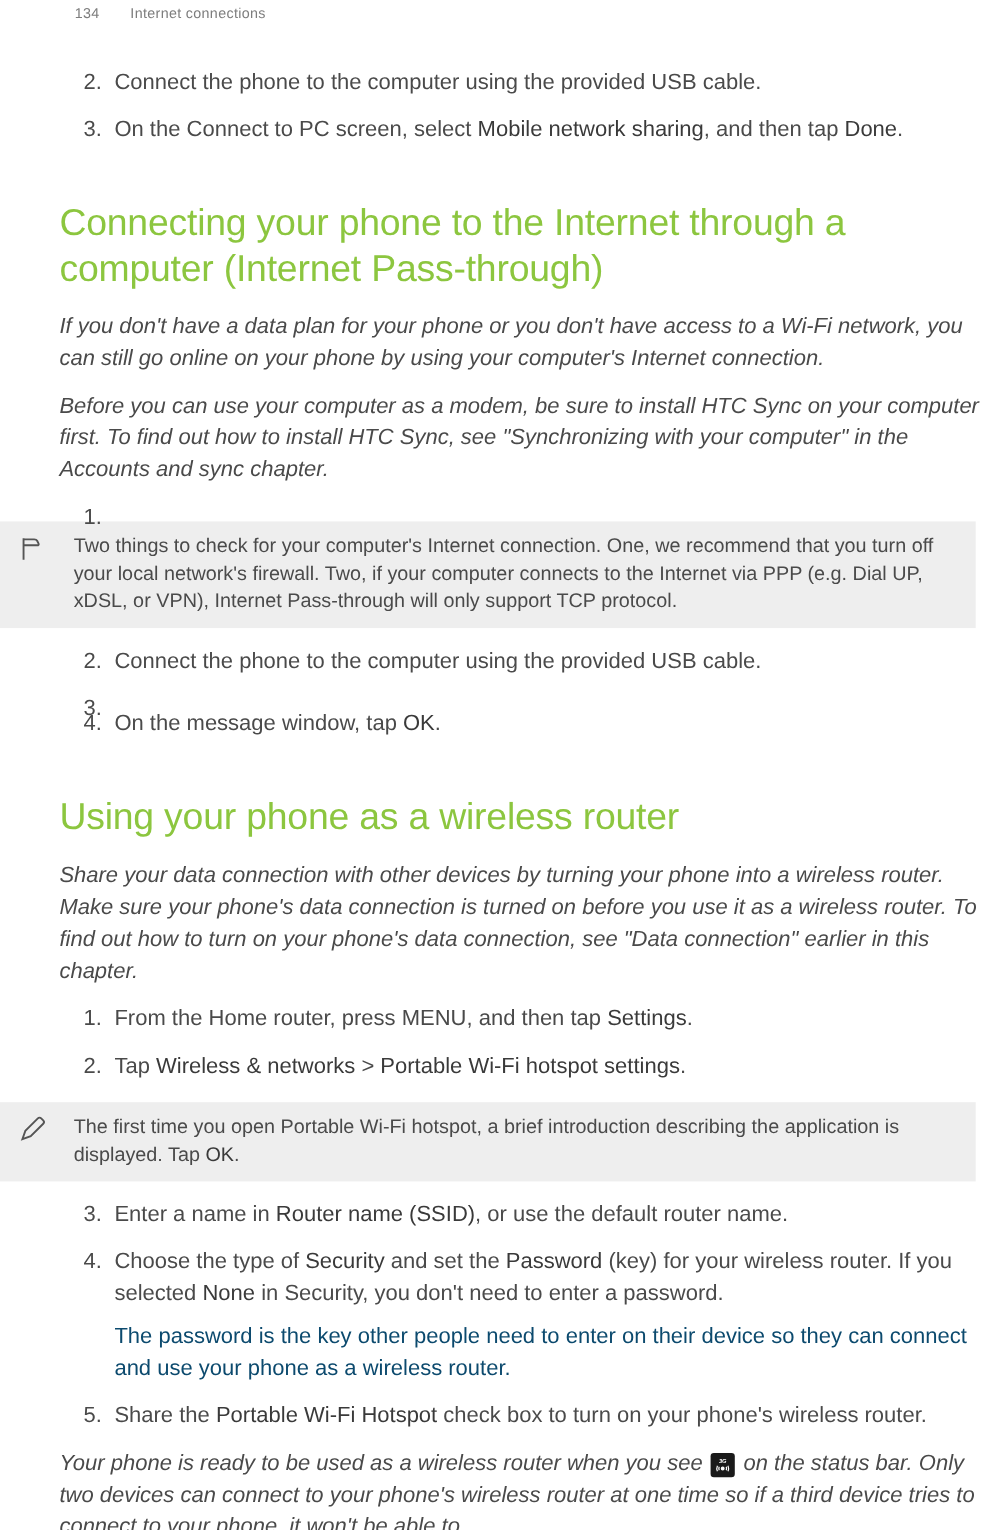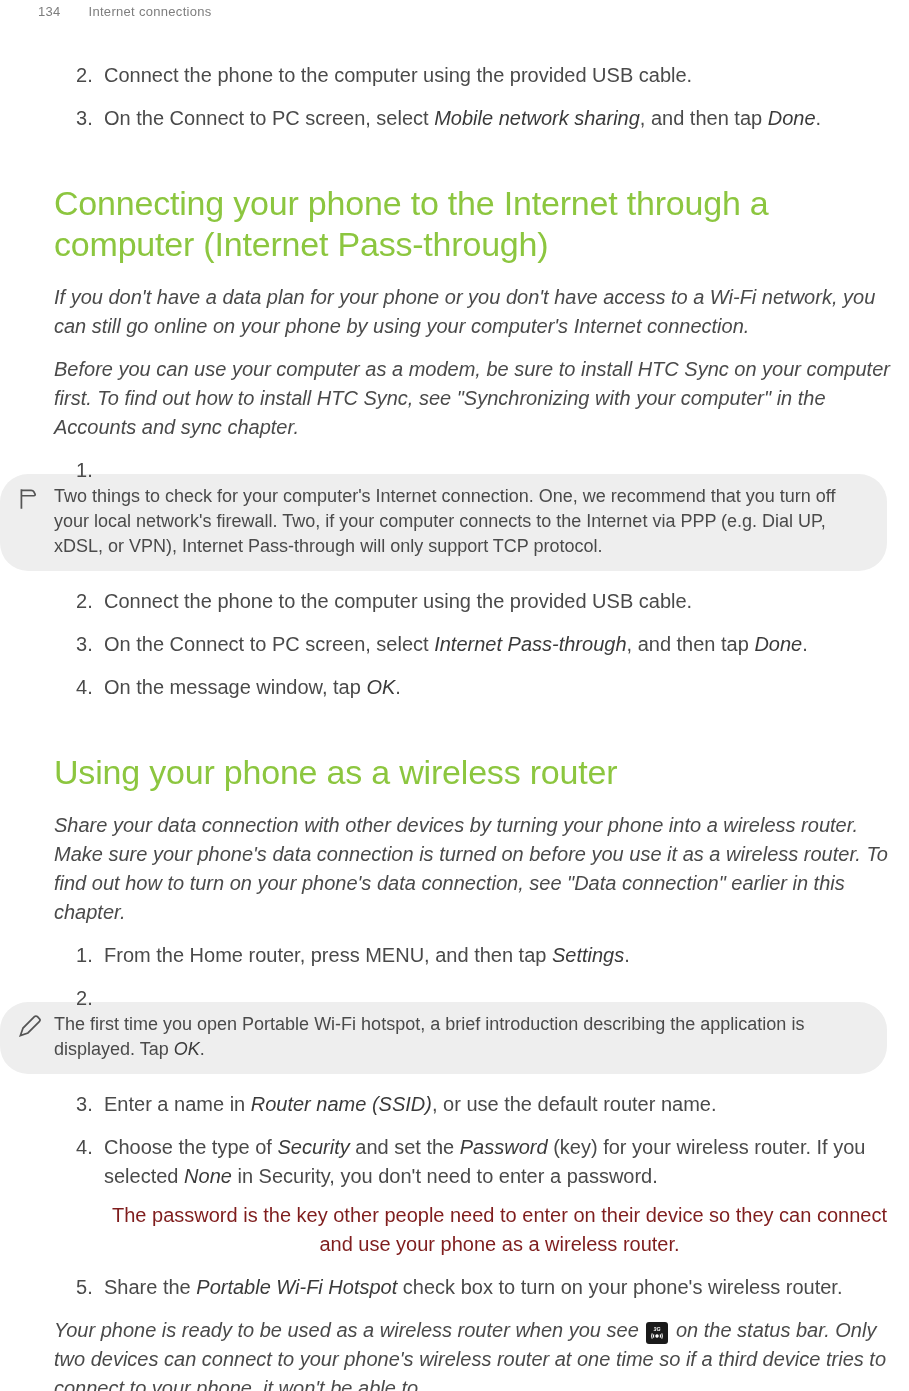--- a/index.html
+++ b/index.html
@@ -9,21 +9,21 @@
     font-family: "Helvetica Neue", Helvetica, Arial, sans-serif;
     font-weight: 300;
     color: #4a4a4a;
   }
   .page {
     width: 909px;
     box-sizing: border-box;
     padding: 0 0 40px 0;
   }
   .header-line {
-    padding: 4px 0 0 38px;
+    padding: 4px 0 0 68px;
     font-size: 13px;
     color: #7d7d7d;
     letter-spacing: 0.3px;
   }
   .header-line .pg {
     display: inline-block;
     margin-right: 24px;
   }
   .content {
     padding: 42px 14px 0 54px;
@@ -49,21 +49,20 @@
     font-weight: 300;
   }
   .ol-item .num::after {
     content: ".";
   }
   .ol-item .inl {
     display: inline;
   }
   .txt-bold {
     color: #3a3a3a;
-    font-style: italic;
   }
   h2.section-title {
     color: #8cc63f;
     font-weight: 400;
     font-size: 34px;
     line-height: 1.2;
     margin: 36px 0 18px 0;
     letter-spacing: -0.2px;
   }
   .para {
@@ -71,26 +70,25 @@
     line-height: 1.45;
     color: #4a4a4a;
     margin: 0 0 14px 0;
     font-weight: 300;
     font-style: italic;
   }
   .note-box {
     background: #eeeeee;
     display: flex;
     align-items: flex-start;
-    gap: 12px;
+    gap: 25px;
     padding: 10px 18px 12px 16px;
     margin: 4px 0 16px -54px;
     width: calc(100% + 54px + 14px - 22px);
     box-sizing: border-box;
-    border-radius: 28px;
   }
   .note-box .note-icon {
     flex: 0 0 26px;
     width: 26px;
     height: 26px;
     margin-top: 2px;
     color: #555;
   }
   .note-box .note-icon svg {
     width: 100%;
@@ -117,24 +115,23 @@
     justify-content: center;
     margin: 0 2px;
   }
   .inl-icon svg {
     width: 16px;
     height: 16px;
   }
   .sub-para {
     font-size: 20px;
     line-height: 1.45;
-    color: #7f1d1d;
+    color: #0c4a6e;
     margin: 10px 0 0 0;
     font-weight: 300;
-    text-align: center;
   }
 </style>
 </head>
 <body>
 
 <div class="page">
 
   <div class="header-line">
     <span class="pg">134</span>
     <span>Internet connections</span>
@@ -160,31 +157,31 @@
       <span class="note-icon">
         <svg viewBox="0 0 24 24" fill="none" stroke="#555" stroke-width="1.6">
           <path d="M5 3 v18 M5 4 h9 c1.2 0 2 0.4 2.4 1.2 l1.2 2.4 c0.4 0.8 -0.2 1.4 -1 1.4 H5"></path>
         </svg>
       </span>
       <div class="note-text">Two things to check for your computer's Internet connection. One, we recommend that you turn off your local network's firewall. Two, if your computer connects to the Internet via PPP (e.g. Dial UP, xDSL, or VPN), Internet Pass-through will only support TCP protocol.</div>
     </div>
 
     <div class="ol" id="s1-rest">
         <div class="ol-item"><span class="num">2</span><span><span class="inl">Connect the phone to the computer using the provided USB cable.</span></span></div>
-        <div class="ol-item"><span class="num">3</span><span><span class="inl">On the Connect to PC screen, select </span><span class="inl txt-bold">Internet Pass-through</span><span class="inl">, and then tap </span><span class="inl txt-bold">Done</span><span class="inl">.</span></span></div>
+        <div class="ol-item"><span class="num">3</span></div>
         <div class="ol-item"><span class="num">4</span><span><span class="inl">On the message window, tap </span><span class="inl txt-bold">OK</span><span class="inl">.</span></span></div>
       </div>
 
     <h2 class="section-title">Using your phone as a wireless router</h2>
 
     <p class="para">Share your data connection with other devices by turning your phone into a wireless router. Make sure your phone's data connection is turned on before you use it as a wireless router. To find out how to turn on your phone's data connection, see "Data connection" earlier in this chapter.</p>
 
     <div class="ol" id="s2-a">
         <div class="ol-item"><span class="num">1</span><span><span class="inl">From the Home router, press MENU, and then tap </span><span class="inl txt-bold">Settings</span><span class="inl">.</span></span></div>
-        <div class="ol-item"><span class="num">2</span></div>
+        <div class="ol-item"><span class="num">2</span><span><span class="inl">Tap </span><span class="inl txt-bold">Wireless &amp; networks</span><span class="inl"> &gt; </span><span class="inl txt-bold">Portable Wi-Fi hotspot settings</span><span class="inl">.</span></span></div>
       </div>
 
     <div class="note-box note-box-narrow">
       <span class="note-icon">
         <svg viewBox="0 0 24 24" fill="none" stroke="#555" stroke-width="1.6">
           <path d="M4 20 l2.5-7 L17 2.5 c0.8-0.8 2-0.8 2.8 0 l1.7 1.7 c0.8 0.8 0.8 2 0 2.8 L11 17.5 Z"></path>
         </svg>
       </span>
       <div class="note-text" id="s2-note"><span class="inl">The first time you open Portable Wi-Fi hotspot, a brief introduction describing the application is displayed. Tap </span><span class="inl txt-bold">OK</span><span class="inl">.</span></div>
     </div>

